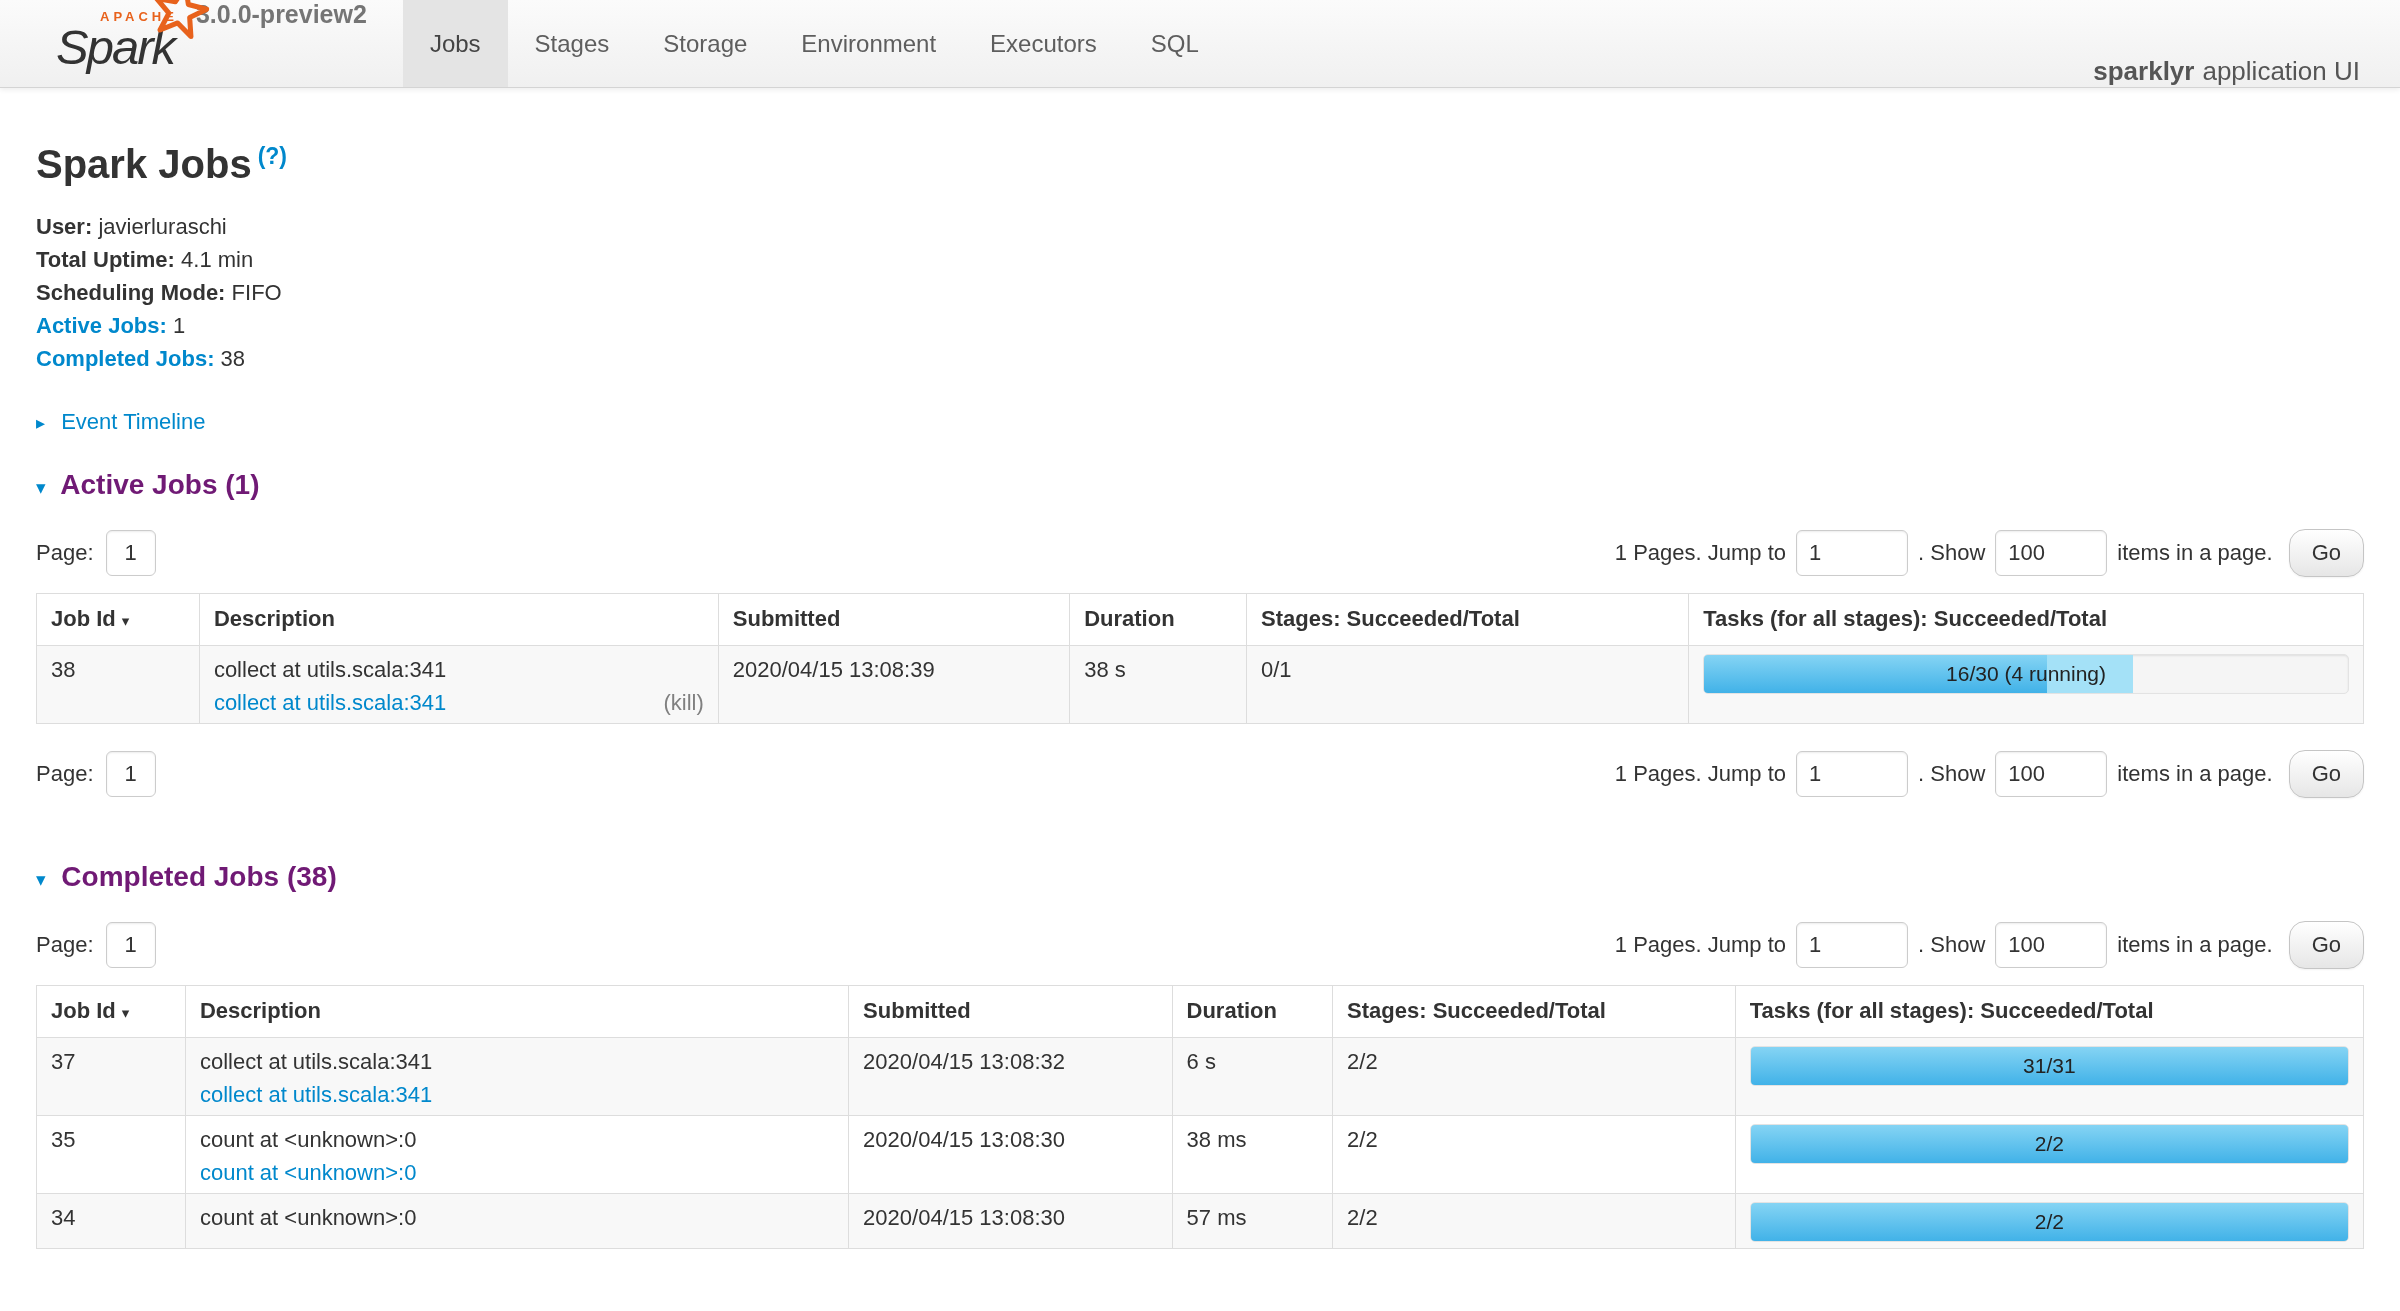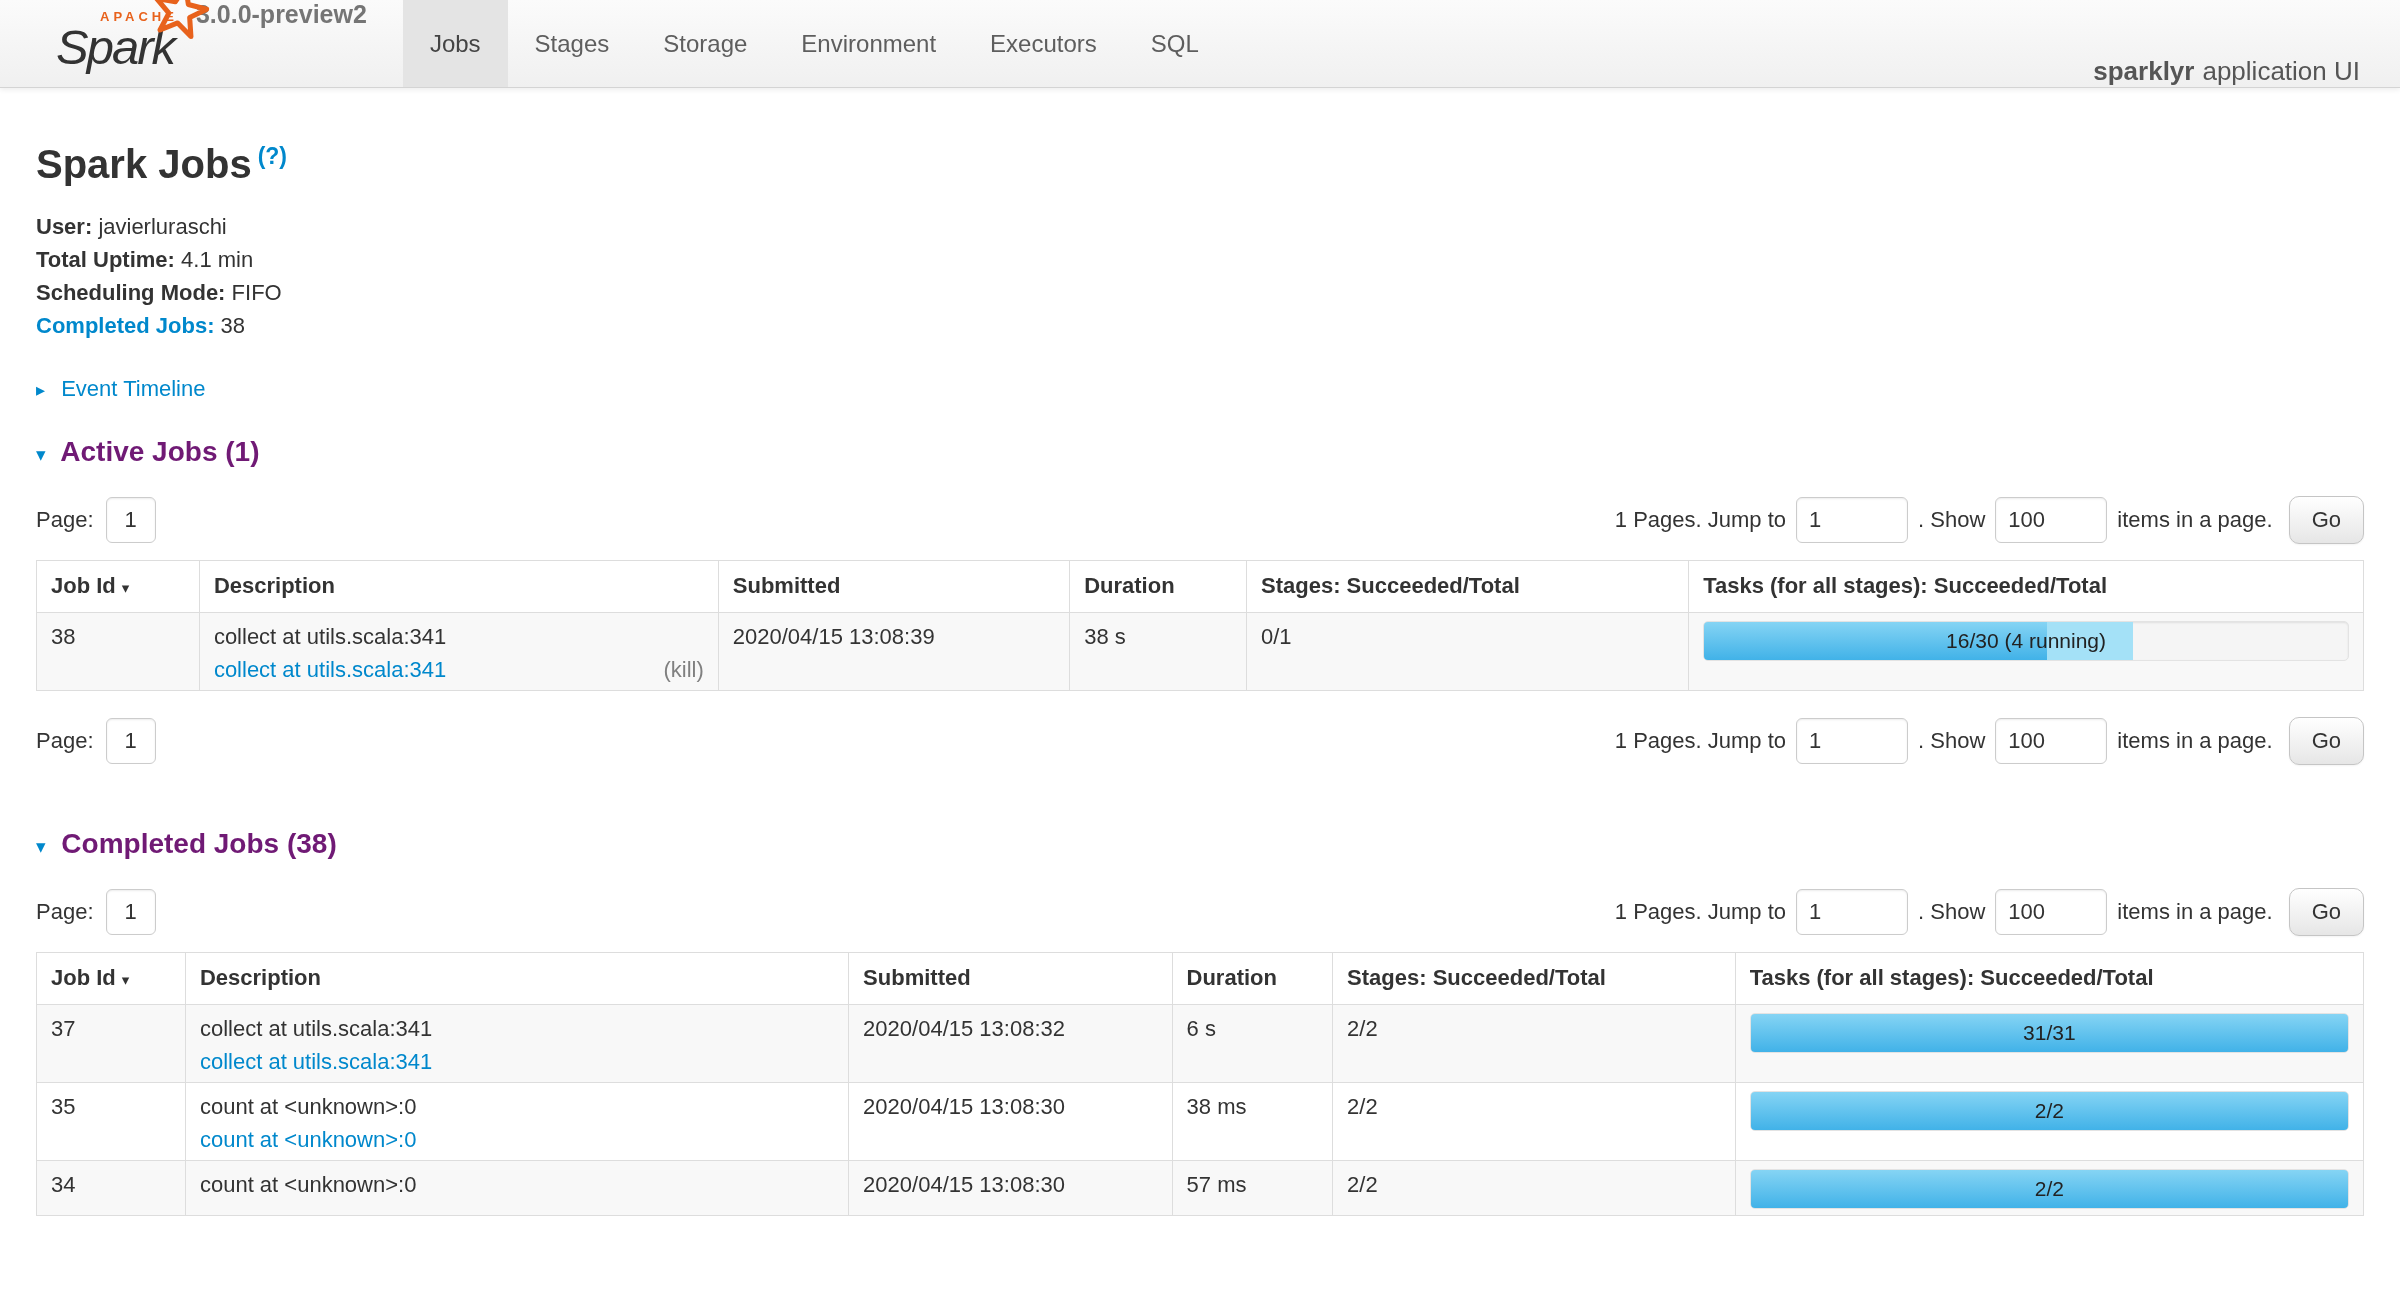--- a/index.html
+++ b/index.html
@@ -52,21 +52,21 @@
   
   .pagination-bar { margin: 26px 0 16px; display: flex; justify-content: space-between; align-items: center; }
   .page-left, .page-right { display: flex; align-items: center; }
   .pg-label { margin-right: 12px; }
   input.tb { height: 46px; border: 1px solid #ccc; border-radius: 6px; font-family: inherit; font-size: 22px; color: #333;
     box-shadow: inset 0 1px 2px rgba(0,0,0,0.08); background: #fff; }
   .page-num-input { width: 50px; text-align: center; color: #999; margin-right: 8px; }
   .jump-input, .show-input { width: 112px; padding-left: 12px; margin: 0 10px; }
   .page-right span { white-space: nowrap; }
   .go-btn { margin-left: 16px; height: 48px; padding: 0 22px; font-family: inherit; font-size: 22px; color: #333;
-    background: linear-gradient(#ffffff, #e6e6e6); border: 1px solid #c5c5c5; border-radius: 10px; cursor: pointer;
+    background: linear-gradient(#ffffff, #e6e6e6); border: 1px solid #c5c5c5; border-radius: 16px; cursor: pointer;
     box-shadow: 0 1px 2px rgba(0,0,0,0.05); }
 
   
   table.jobs { width: 100%; border-collapse: collapse; table-layout: fixed; }
   table.jobs th, table.jobs td { border: 1px solid #ddd; padding: 9px 14px 6px; text-align: left; vertical-align: top; font-size: 22px; line-height: 29px; }
   table.jobs th { font-weight: bold; color: #333; padding-top: 10px; padding-bottom: 10px; background: #fff; cursor: pointer; white-space: nowrap; overflow: hidden; }
   table.jobs tbody tr:nth-child(odd) { background: #f8f8f8; }
   .sort-arrow { font-size: 15px; color: #333; margin-left: 6px; }
   .desc-main { line-height: 29px; color: #333; }
   .desc-sub { margin-top: 4px; line-height: 29px; display: flex; justify-content: space-between; align-items: baseline; }
@@ -123,20 +123,24 @@
       <span class="lbl">User:</span>
       <span>javierluraschi</span>
     </li>
     <li>
       <span class="lbl">Total Uptime:</span>
       <span>4.1 min</span>
     </li>
     <li>
       <span class="lbl">Scheduling Mode:</span>
       <span>FIFO</span>
+    </li>
+    <li>
+      <a class="lbl-link">Active Jobs:</a>
+      <span>1</span>
     </li>
     <li>
       <a class="lbl-link">Completed Jobs:</a>
       <span>38</span>
     </li>
   </ul>
 
   <div class="event-timeline">
     <span class="tri">▸</span>
     <a>Event Timeline</a>

